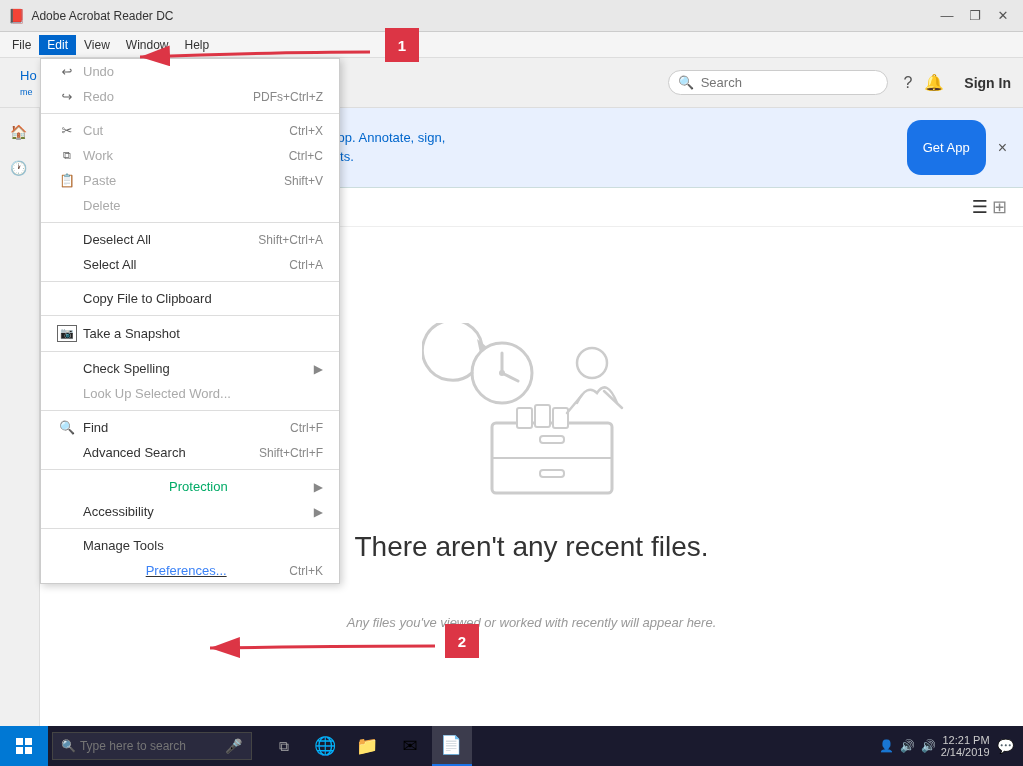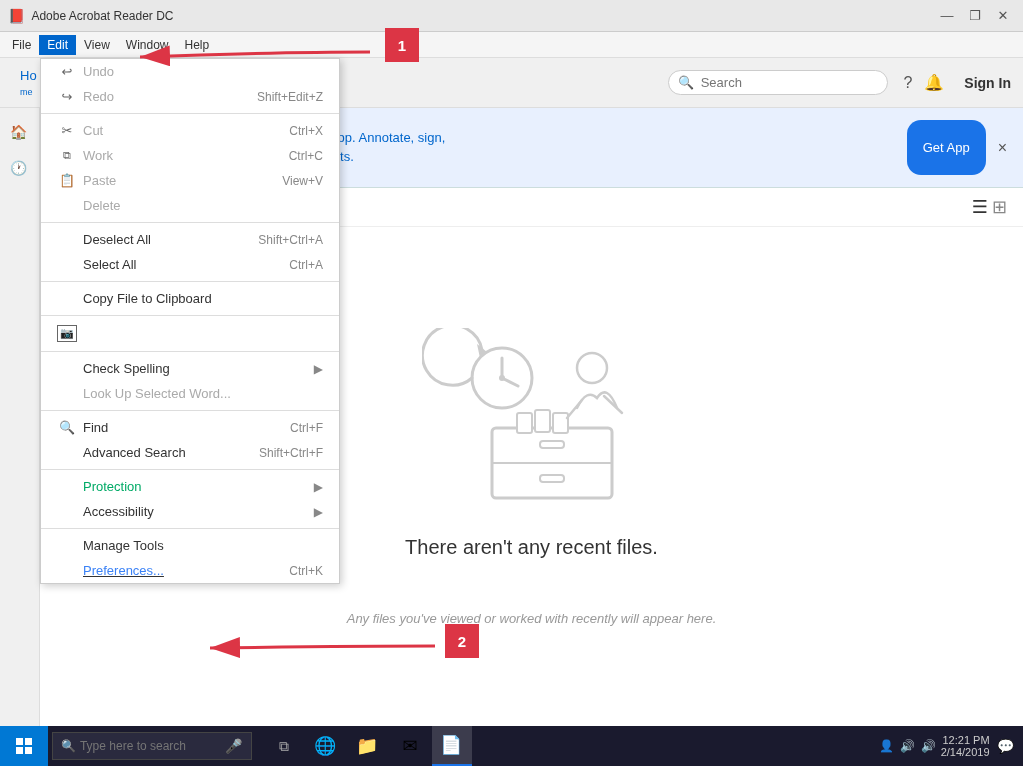--- a/index.html
+++ b/index.html
@@ -169,21 +169,21 @@
     
     .recent-area {
       flex: 1;
       display: flex;
       flex-direction: column;
       align-items: center;
       justify-content: center;
       padding: 20px;
     }
     .file-cabinet-icon { margin-bottom: 24px; }
-    .no-files-text { font-size: 20px; color: #333; font-weight: 300; margin-bottom: 12px; }
+    .no-files-text { font-size: 28px; color: #333; font-weight: 300; margin-bottom: 12px; }
     .no-files-subtext { font-size: 13px; color: #999; font-style: italic; margin-top: 40px; }
 
     
     .taskbar {
       position: absolute;
       bottom: 0;
       left: 0;
       width: 100%;
       height: 40px;
       background: #1a1a2e;
@@ -231,21 +231,21 @@
       cursor: pointer;
       color: #333;
       position: relative;
     }
     .menu-row.disabled { color: #aaa; cursor: default; }
     .menu-row-label { flex: 1; }
     .menu-row-shortcut { color: #888; font-size: 12px; }
     .menu-row-arrow { color: #888; font-size: 12px; }
     .menu-row-icon { width: 20px; margin-right: 6px; display: flex; align-items: center; justify-content: center; color: #666; font-size: 13px; }
     .menu-separator { height: 1px; background: #ddd; margin: 4px 0; }
-    .menu-row.highlighted { color: #0066cc; }
+    .menu-row.highlighted { color: #0066cc; text-align: center; }
   </style>
 </head>
 <body>
 
 <div class="title-bar">
   <span class="title-bar-icon">📕</span>
   <span class="title-bar-text">Adobe Acrobat Reader DC</span>
   <div class="title-bar-buttons">
     <button class="title-btn">—</button>
     <button class="title-btn">❐</button>
@@ -340,39 +340,39 @@
   <div class="dropdown-menu">
 
     <div class="menu-row disabled">
       <span class="menu-row-icon">↩</span>
       <span class="menu-row-label">Undo</span>
       <span class="menu-row-shortcut"></span>
     </div>
     <div class="menu-row disabled">
       <span class="menu-row-icon">↪</span>
       <span class="menu-row-label">Redo</span>
-      <span class="menu-row-shortcut">Shift+Edit+Z</span>
+      <span class="menu-row-shortcut">PDFs+Ctrl+Z</span>
     </div>
 
     <div class="menu-separator"></div>
 
     <div class="menu-row disabled">
       <span class="menu-row-icon">✂</span>
       <span class="menu-row-label">Cut</span>
       <span class="menu-row-shortcut">Ctrl+X</span>
     </div>
     <div class="menu-row disabled">
       <span class="menu-row-icon" style="font-size:11px;">⧉</span>
       <span class="menu-row-label">Work</span>
       <span class="menu-row-shortcut">Ctrl+C</span>
     </div>
     <div class="menu-row disabled">
       <span class="menu-row-icon">📋</span>
       <span class="menu-row-label">Paste</span>
-      <span class="menu-row-shortcut">View+V</span>
+      <span class="menu-row-shortcut">Shift+V</span>
     </div>
     <div class="menu-row disabled">
       <span class="menu-row-icon"></span>
       <span class="menu-row-label">Delete</span>
       <span class="menu-row-shortcut"></span>
     </div>
 
     <div class="menu-separator"></div>
 
     <div class="menu-row">
@@ -390,20 +390,21 @@
 
     <div class="menu-row">
       <span class="menu-row-icon"></span>
       <span class="menu-row-label">Copy File to Clipboard</span>
     </div>
 
     <div class="menu-separator"></div>
 
     <div class="menu-row">
       <span class="menu-row-icon" style="font-size:11px; border:1.5px solid #666; padding:1px;">📷</span>
+      <span class="menu-row-label">Take a Snapshot</span>
     </div>
 
     <div class="menu-separator"></div>
 
     <div class="menu-row">
       <span class="menu-row-icon"></span>
       <span class="menu-row-label">Check Spelling</span>
       <span class="menu-row-arrow">▶</span>
     </div>
     <div class="menu-row disabled">

